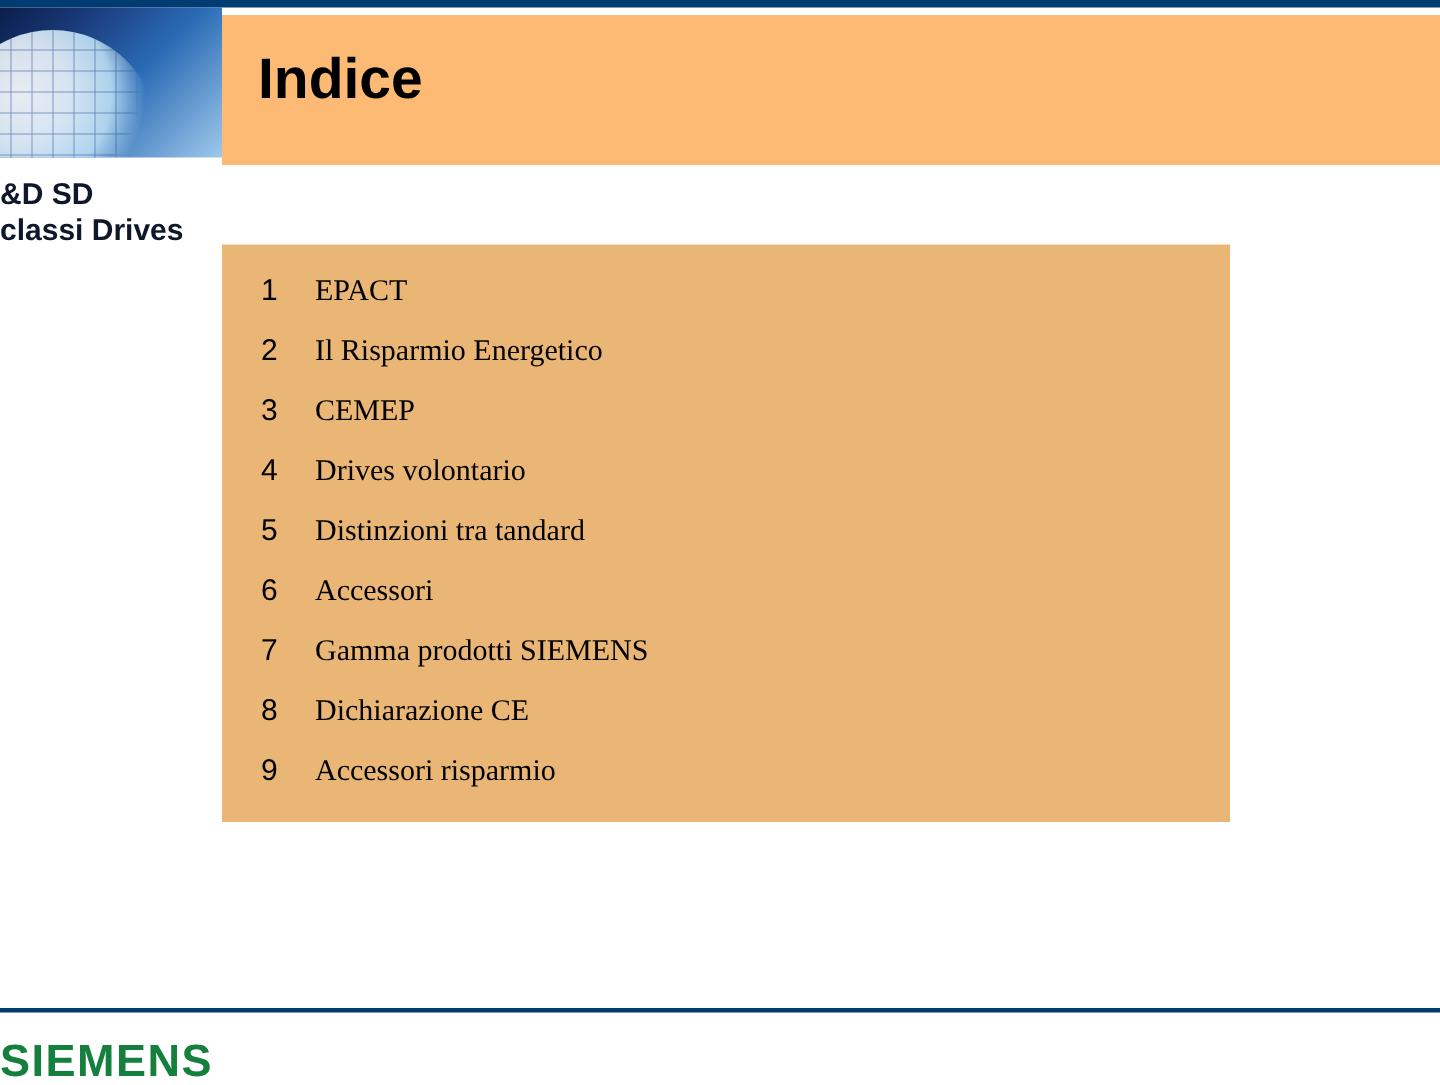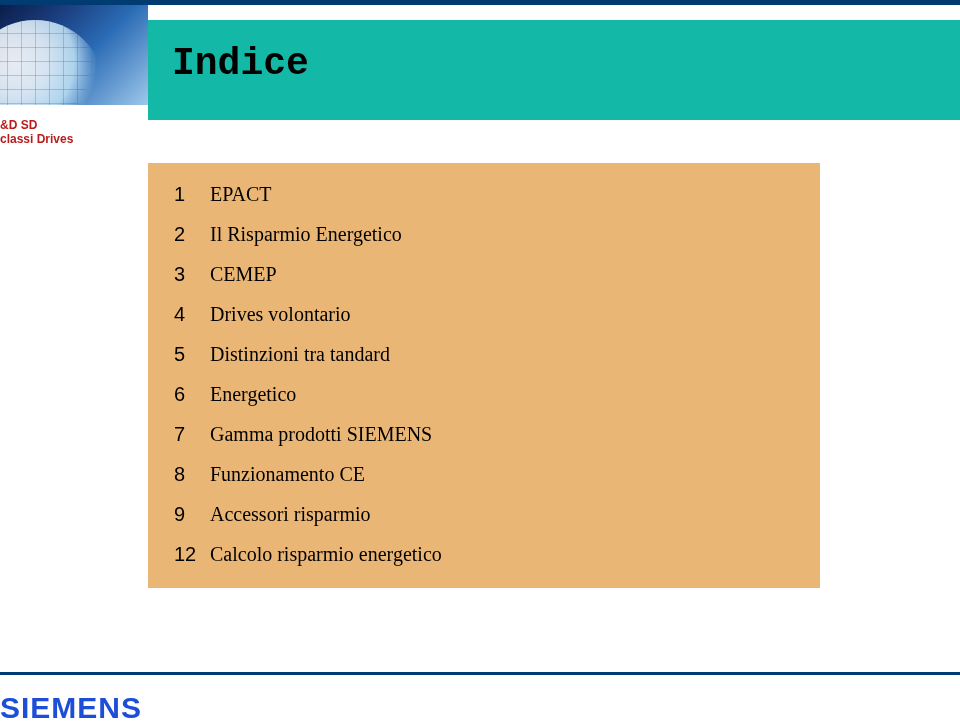--- a/index.html
+++ b/index.html
@@ -43,42 +43,41 @@
     background:
       repeating-linear-gradient(0deg, rgba(30,70,140,0.4) 0 1px, transparent 1px 14px),
       repeating-linear-gradient(90deg, rgba(30,70,140,0.4) 0 1px, transparent 1px 14px);
     -webkit-mask: radial-gradient(circle at 35% 30%, #000 0 55%, transparent 60%);
             mask: radial-gradient(circle at 35% 30%, #000 0 55%, transparent 60%);
     opacity: 0.6;
   }
 
   .title-bar {
     position: absolute;
-    top: 20px;
+    top: 10px;
     left: 148px;
     right: 0;
     height: 100px;
-    background: #14b8a6;
-    font-family: Liberation Mono, monospace;
+    background: #fdba74;
   }
   .page-title {
     font-size: 38px;
     font-weight: bold;
     color: #000;
     padding: 22px 0 0 24px;
   }
 
   .left-labels {
     position: absolute;
     left: 0;
     top: 118px;
     font-family: Arial, sans-serif;
-    font-size: 12px;
+    font-size: 20px;
     font-weight: bold;
-    color: #b91c1c;
+    color: #0f172a;
     line-height: 1.2;
   }
 
   .content-box {
     position: absolute;
     left: 148px;
     top: 163px;
     width: 672px;
     background: #eab676;
     padding: 20px 26px 22px 26px;
@@ -112,21 +111,21 @@
   .logo-wrap {
     position: absolute;
     left: 0;
     bottom: -2px;
   }
   .siemens-logo {
     font-family: Arial, sans-serif;
     font-weight: 900;
     font-size: 30px;
     letter-spacing: 1px;
-    color: #1d4ed8;
+    color: #15803d;
   }
 </style>
 </head>
 <body>
 
 <div class="topbar"></div>
 
 <div class="globe-box"></div>
 
 <div class="title-bar">
@@ -155,37 +154,33 @@
       <li>
         <span class="toc-num">4</span>
         <span class="toc-label">Drives volontario</span>
       </li>
       <li>
         <span class="toc-num">5</span>
         <span class="toc-label">Distinzioni tra tandard</span>
       </li>
       <li>
         <span class="toc-num">6</span>
-        <span class="toc-label">Energetico</span>
+        <span class="toc-label">Accessori</span>
       </li>
       <li>
         <span class="toc-num">7</span>
         <span class="toc-label">Gamma prodotti SIEMENS</span>
       </li>
       <li>
         <span class="toc-num">8</span>
-        <span class="toc-label">Funzionamento CE</span>
+        <span class="toc-label">Dichiarazione CE</span>
       </li>
       <li>
         <span class="toc-num">9</span>
         <span class="toc-label">Accessori risparmio</span>
-      </li>
-      <li>
-        <span class="toc-num">12</span>
-        <span class="toc-label">Calcolo risparmio energetico</span>
       </li>
     </ol>
 </div>
 
 <div class="bottom-rule"></div>
 
 <div class="logo-wrap">
   <span class="siemens-logo">SIEMENS</span>
 </div>
 

